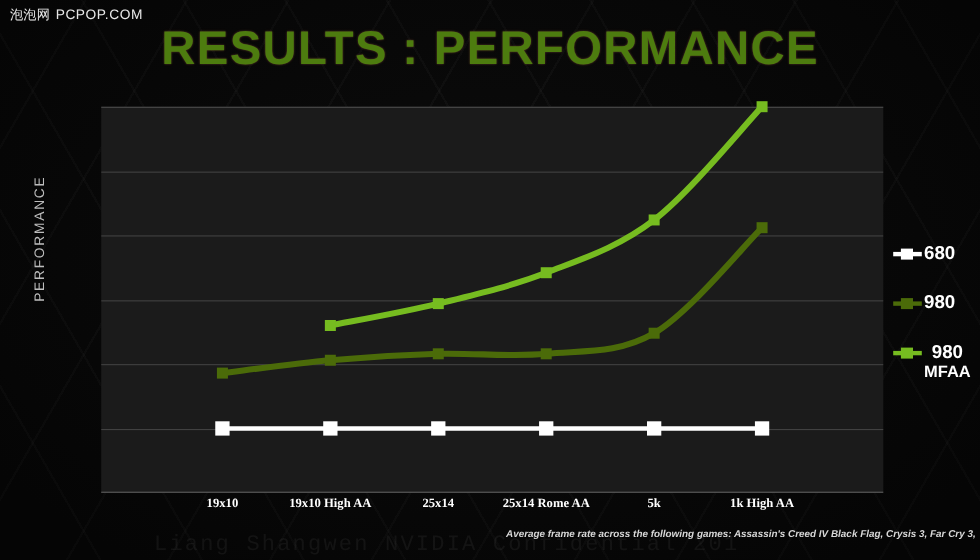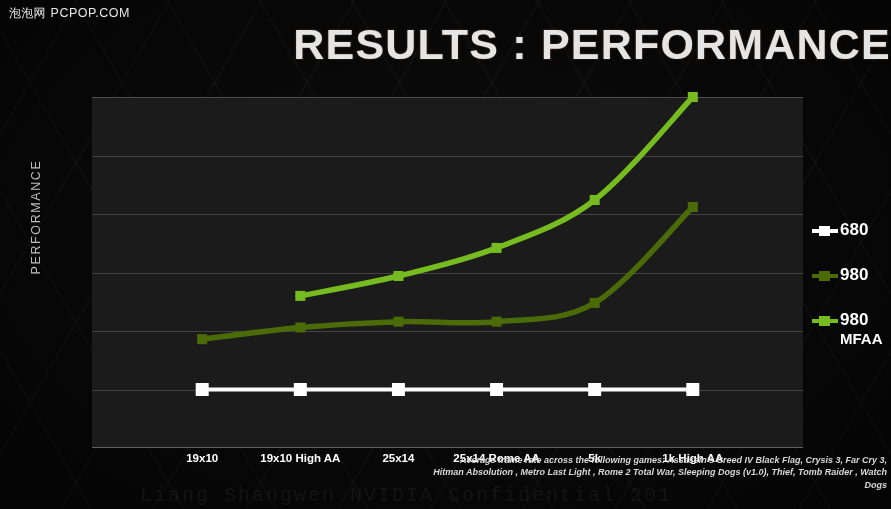--- a/index.html
+++ b/index.html
@@ -30,22 +30,22 @@
   .site-mark{
     position:absolute;left:9px;top:5px;
     font-size:12px;color:#e8e8e8;letter-spacing:0.2px;
     white-space:nowrap;z-index:9;
   }
   .site-mark .cn{font-family:"DejaVu Sans", sans-serif;font-size:12px;}
   .site-mark .en{font-family:"Liberation Sans", sans-serif;font-size:12.5px;margin-left:5px;letter-spacing:0.5px;}
 
   
   .slide-title{
-    position:absolute;left:0;right:0;top:20px;text-align:right;
-    font-size:43px;font-weight:bold;color:#e5e5e5;
+    position:absolute;left:0;right:0;top:20px;text-align:center;
+    font-size:43px;font-weight:bold;color:#4d7c0f;
     letter-spacing:1.2px;
     font-family:"Liberation Sans", sans-serif;
     text-shadow:0 0 2px rgba(255,160,100,0.35);
     z-index:6;
   }
 
   
   .plot{
     position:absolute;
     left:92px;top:97px;width:711px;height:351px;
@@ -83,29 +83,29 @@
     z-index:5;
   }
 
   
   .xticks{
     position:absolute;left:92px;top:452px;width:711px;height:20px;z-index:5;
   }
   .xtick{
     position:absolute;transform:translateX(-50%);
     font-size:11.5px;font-weight:bold;color:#ffffff;
-    font-family:Liberation Sans, sans-serif;white-space:nowrap;
+    font-family:Liberation Serif, serif;white-space:nowrap;
   }
 
   
   .legend{
     position:absolute;left:812px;top:220px;width:79px;z-index:6;
   }
   .legend-item{
-    display:flex;align-items:flex-start;margin-bottom:26px;
+    display:flex;align-items:flex-start;margin-bottom:26px;text-align:center;
   }
   .legend-swatch{
     flex:0 0 auto;width:26px;height:12px;position:relative;margin-top:5px;margin-right:2px;
   }
   .legend-swatch .ln{
     position:absolute;left:0;top:4px;width:26px;height:4px;
   }
   .legend-swatch .mk{
     position:absolute;left:7px;top:1px;width:11px;height:10px;
   }
@@ -217,19 +217,18 @@
         <div class="legend-swatch">
           <div class="ln" style="background: rgb(118, 188, 32);"></div>
           <div class="mk" style="background: rgb(118, 188, 32);"></div>
         </div>
         <div class="legend-text">980<span class="sub">MFAA</span></div>
       </div>
     </div>
 
   <div class="footnote">
     <div>Average frame rate across the following games: Assassin's Creed IV Black Flag, Crysis 3, Far Cry 3,</div>
-    <div>Hitman Absolution , Metro Last Light , Rome 2 Total War, Sleeping Dogs (v1.0), Thief, Tomb Raider , Watch Dogs</div>
   </div>
 
   <div class="confidential">Liang Shangwen NVIDIA Confidential 201</div>
 
   <div class="vignette"></div>
 </div>
 
 </body></html>

